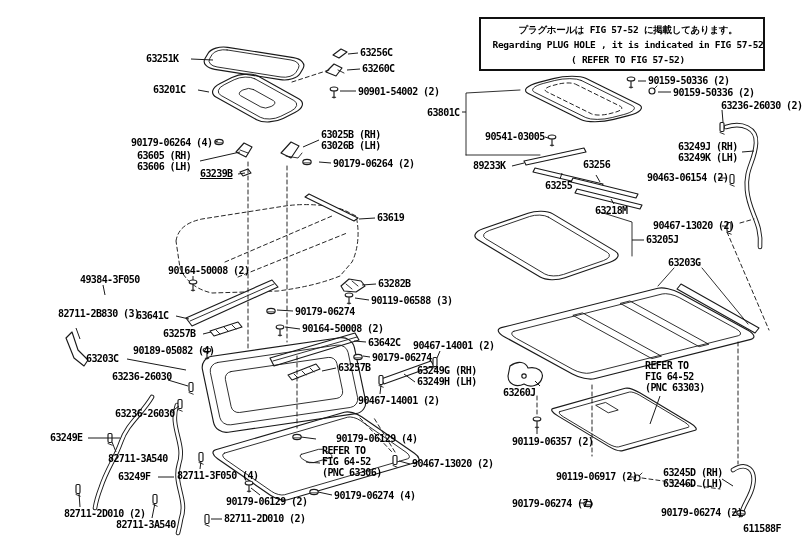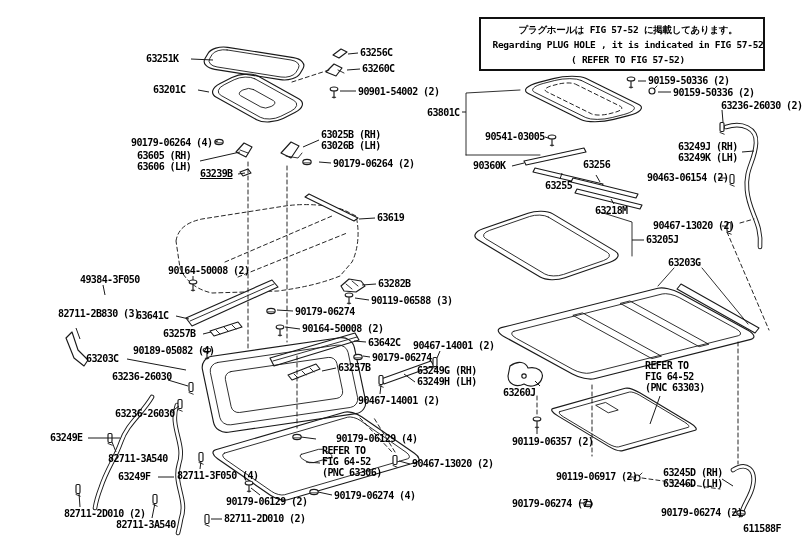--- a/index.html
+++ b/index.html
@@ -364,21 +364,21 @@
       <div class="part-label" style="left: 333px; top: 158px;">90179-06264 (2)</div>
       <div class="part-label" style="left: 377px; top: 212px;">63619</div>
       <div class="part-label" style="left: 427px; top: 107px;">63801C</div>
       <div class="part-label" style="left: 485px; top: 131px;">90541-03005</div>
       <div class="part-label" style="left: 648px; top: 75px;">90159-50336 (2)</div>
       <div class="part-label" style="left: 673px; top: 87px;">90159-50336 (2)</div>
       <div class="part-label" style="left: 697px; top: 100px; margin-left: 24px;">63236-26030 (2)</div>
       <div class="part-label" style="left: 678px; top: 141px;">63249J (RH)
 63249K (LH)</div>
       <div class="part-label" style="left: 647px; top: 172px;">90463-06154 (2)</div>
-      <div class="part-label" style="left: 473px; top: 160px;">90360K</div>
+      <div class="part-label" style="left: 473px; top: 160px;">89233K</div>
       <div class="part-label" style="left: 545px; top: 180px;">63255</div>
       <div class="part-label" style="left: 583px; top: 159px;">63256</div>
       <div class="part-label" style="left: 595px; top: 205px;">63218M</div>
       <div class="part-label" style="left: 646px; top: 234px;">63205J</div>
       <div class="part-label" style="left: 653px; top: 220px;">90467-13020 (2)</div>
       <div class="part-label" style="left: 668px; top: 257px;">63203G</div>
       <div class="part-label" style="left: 645px; top: 360px;">REFER TO
 FIG 64-52
 (PNC 63303)</div>
       <div class="part-label" style="left: 503px; top: 387px;">63260J</div>

